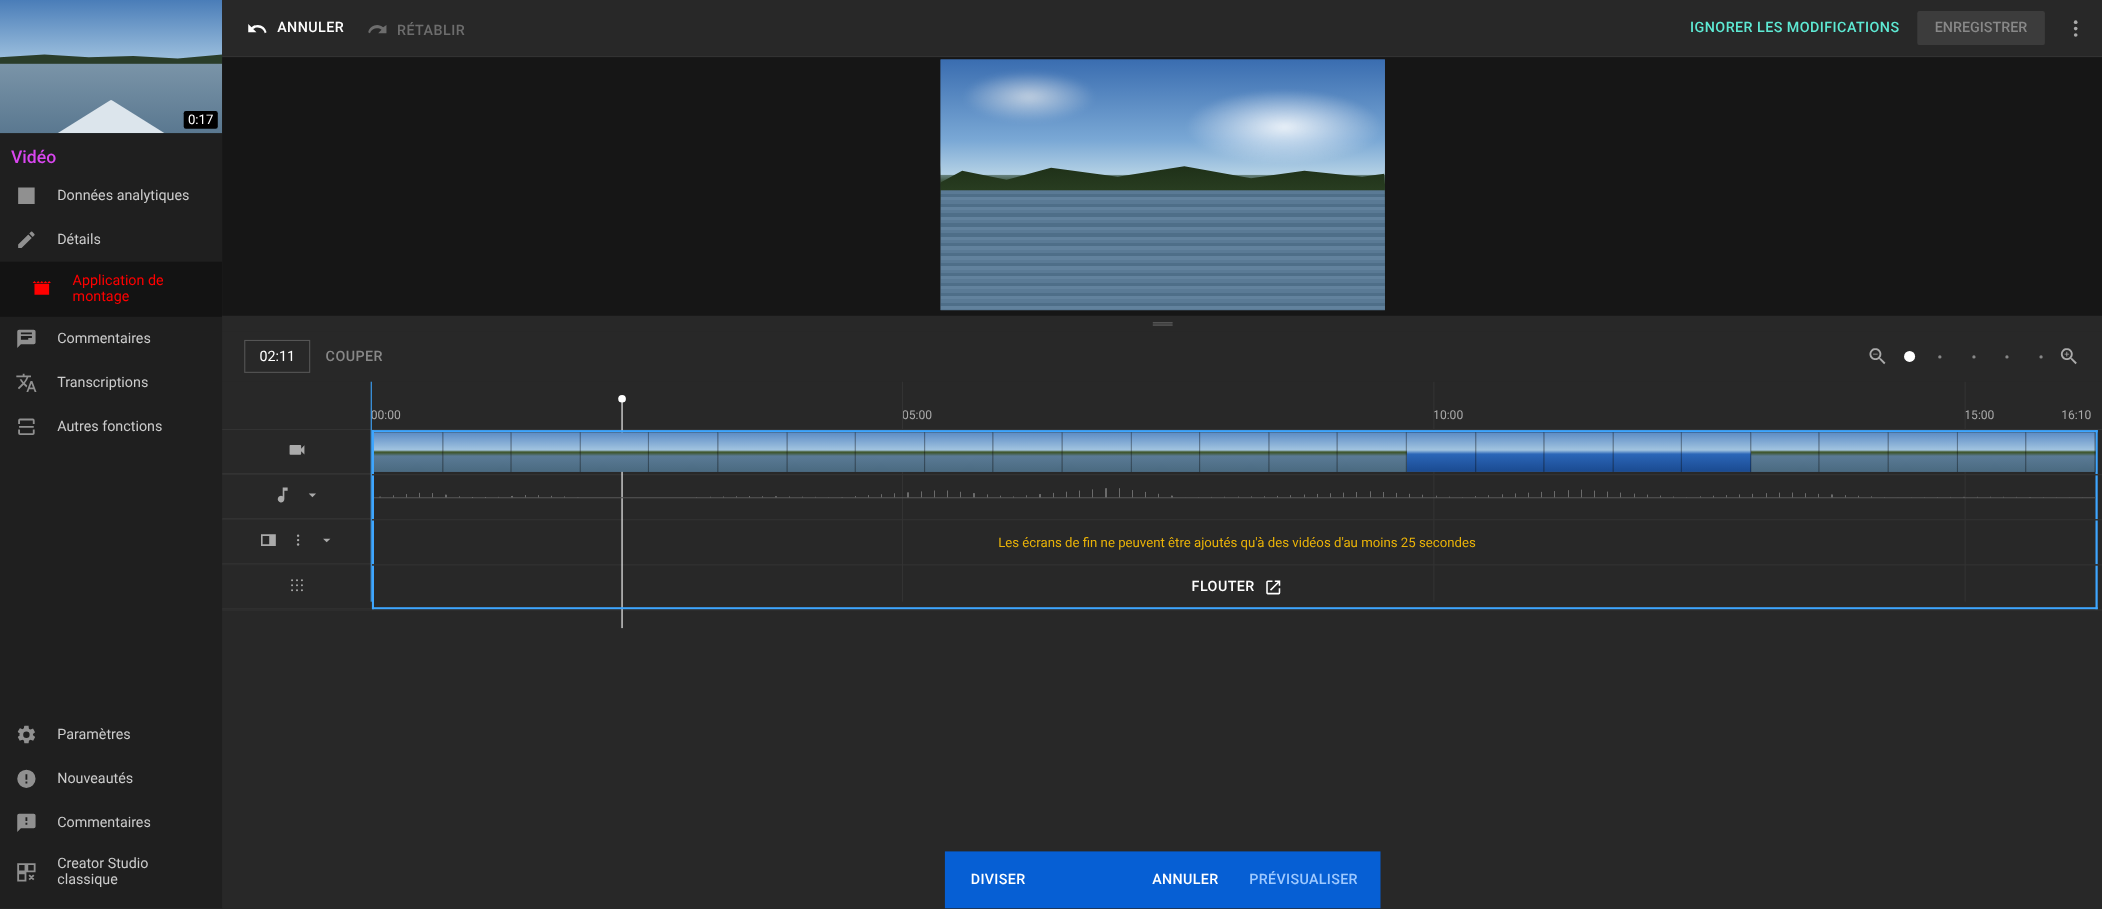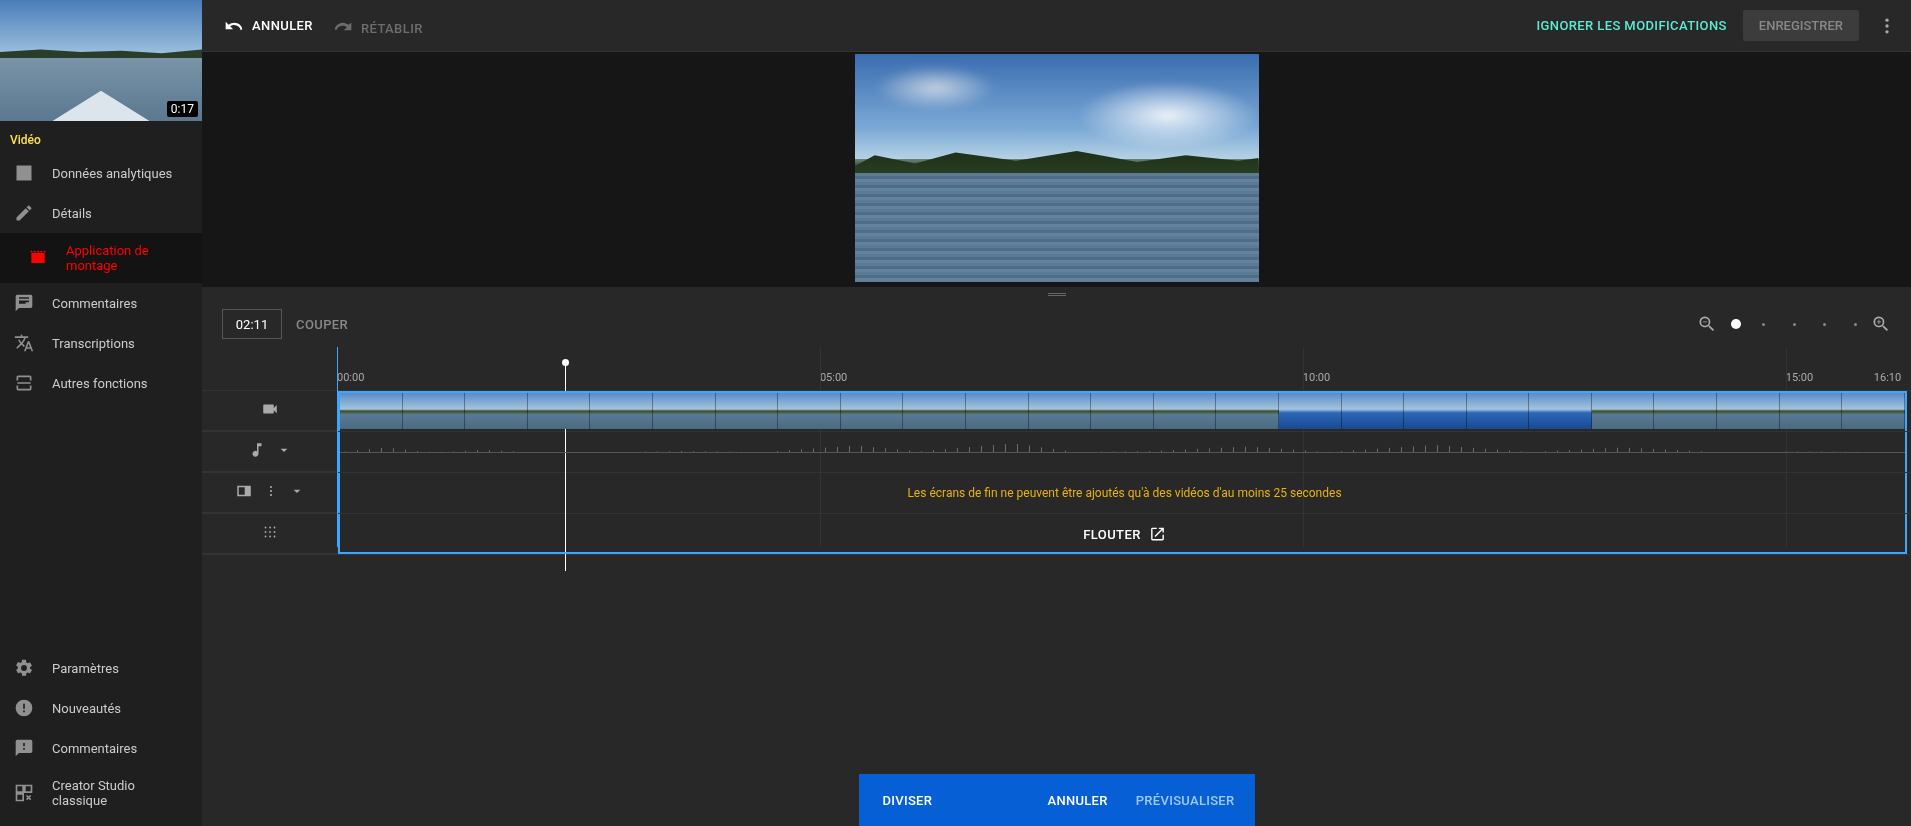--- a/index.html
+++ b/index.html
@@ -7,21 +7,21 @@
   .app { display: flex; width: 100%; height: 100%; }
 
   
   .sidebar { width: 202px; background: #1f1f1f; display: flex; flex-direction: column; }
   .thumb-box { width: 202px; height: 121px; background: linear-gradient(to bottom, #5b8bc4 0%, #7aa5d1 35%, #8fb5d8 45%, #3e5a6f 60%, #4a6a80 100%); position: relative; overflow: hidden; }
   .thumb-sky { position: absolute; top:0; left:0; right:0; height:48%; background: linear-gradient(to bottom, #4a7db8, #a2c4e0); }
   .thumb-hills { position: absolute; top:40%; left:0; right:0; height:10%; background: #2a3d2a; clip-path: polygon(0 100%, 0 30%, 20% 10%, 40% 30%, 60% 20%, 80% 40%, 100% 10%, 100% 100%); }
   .thumb-water { position: absolute; top:48%; left:0; right:0; bottom:0; background: linear-gradient(to bottom, #7a94a8, #5a7890); }
   .thumb-boat { position: absolute; bottom:0; left:50%; transform:translateX(-50%); width:60%; height:25%; background: #dce5ec; clip-path: polygon(50% 0, 90% 100%, 10% 100%); }
   .thumb-time { position: absolute; bottom: 4px; right: 4px; background: #000; color: #fff; font-size: 12px; padding: 1px 4px; border-radius: 2px; }
-  .sb-section-label { font-size: 12px; color: #fde047; padding: 12px 10px 6px 10px; font-weight: 500; }
+  .sb-section-label { font-size: 16px; color: #d946ef; padding: 12px 10px 6px 10px; font-weight: 500; }
   .sb-item { display: flex; align-items: center; gap: 18px; padding: 10px 14px; font-size: 13px; color: #ccc; cursor: pointer; }
   .sb-item.active { background: #131313; color: #ff0000; padding-left: 28px; }
   .sb-item.active .sb-icon svg { fill: #ff0000; }
   .sb-icon { width: 20px; height: 20px; display: flex; align-items: center; justify-content: center; }
   .sb-icon svg { width: 20px; height: 20px; fill: #909090; }
   .sb-top { flex: 0 0 auto; }
   .sb-mid { flex: 1 1 auto; }
   .sb-bottom { flex: 0 0 auto; padding-bottom: 8px; }
 
   

